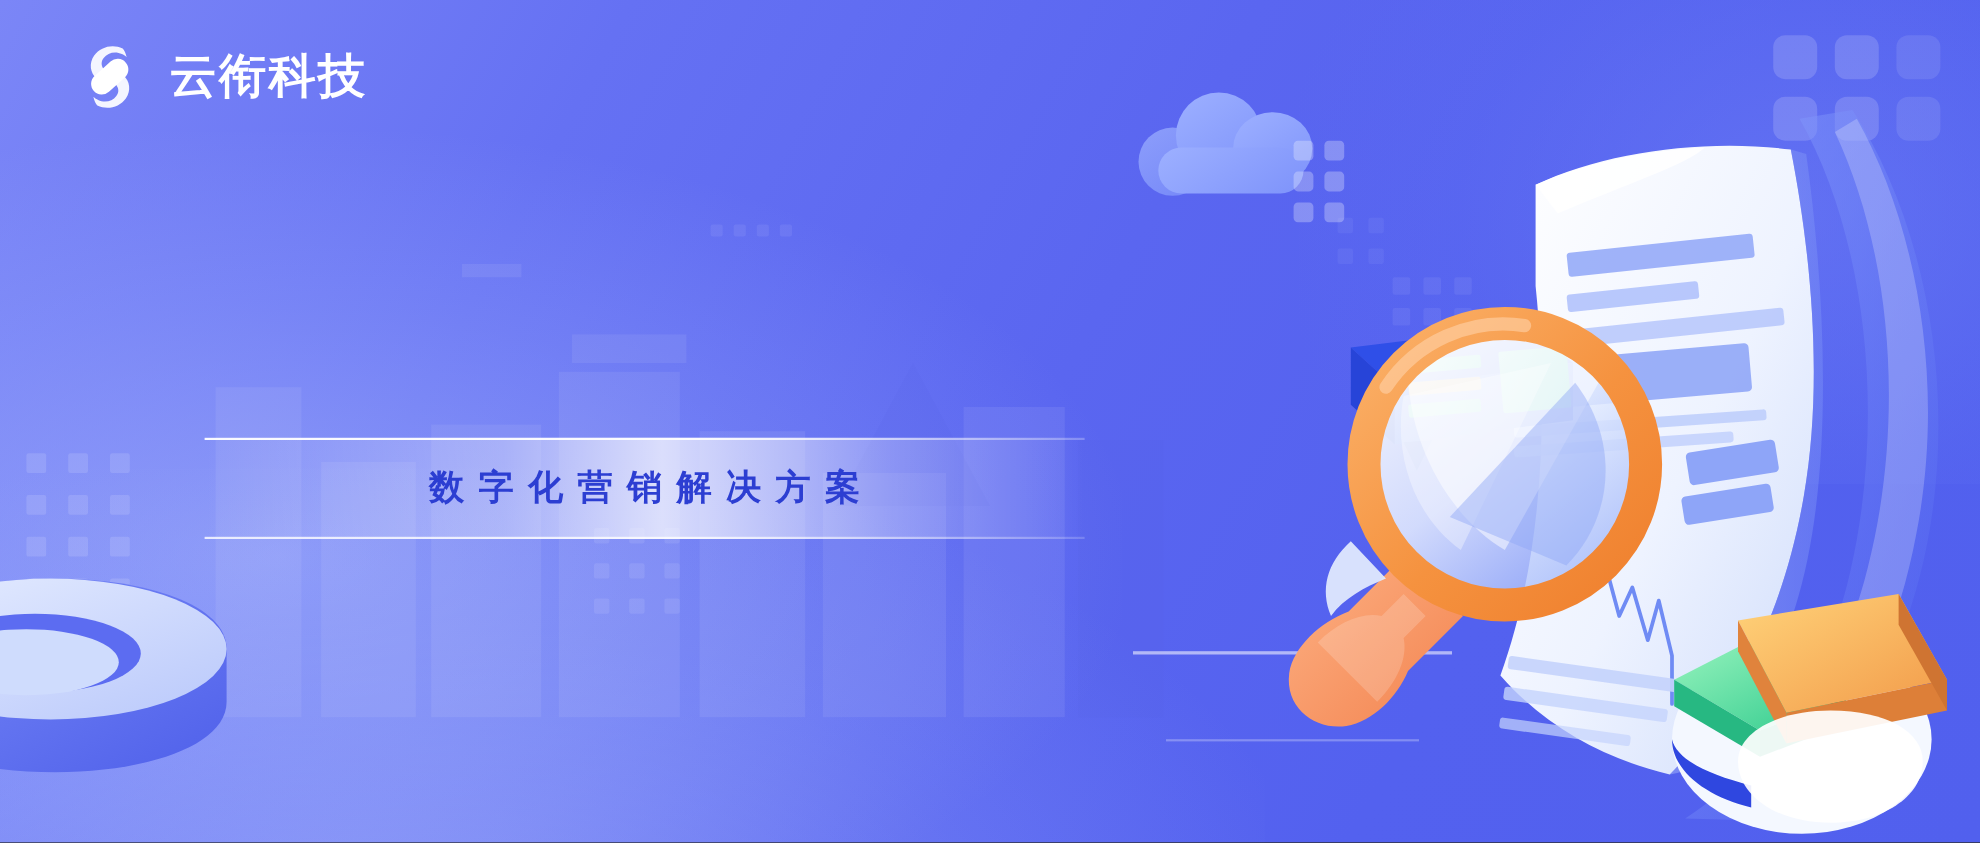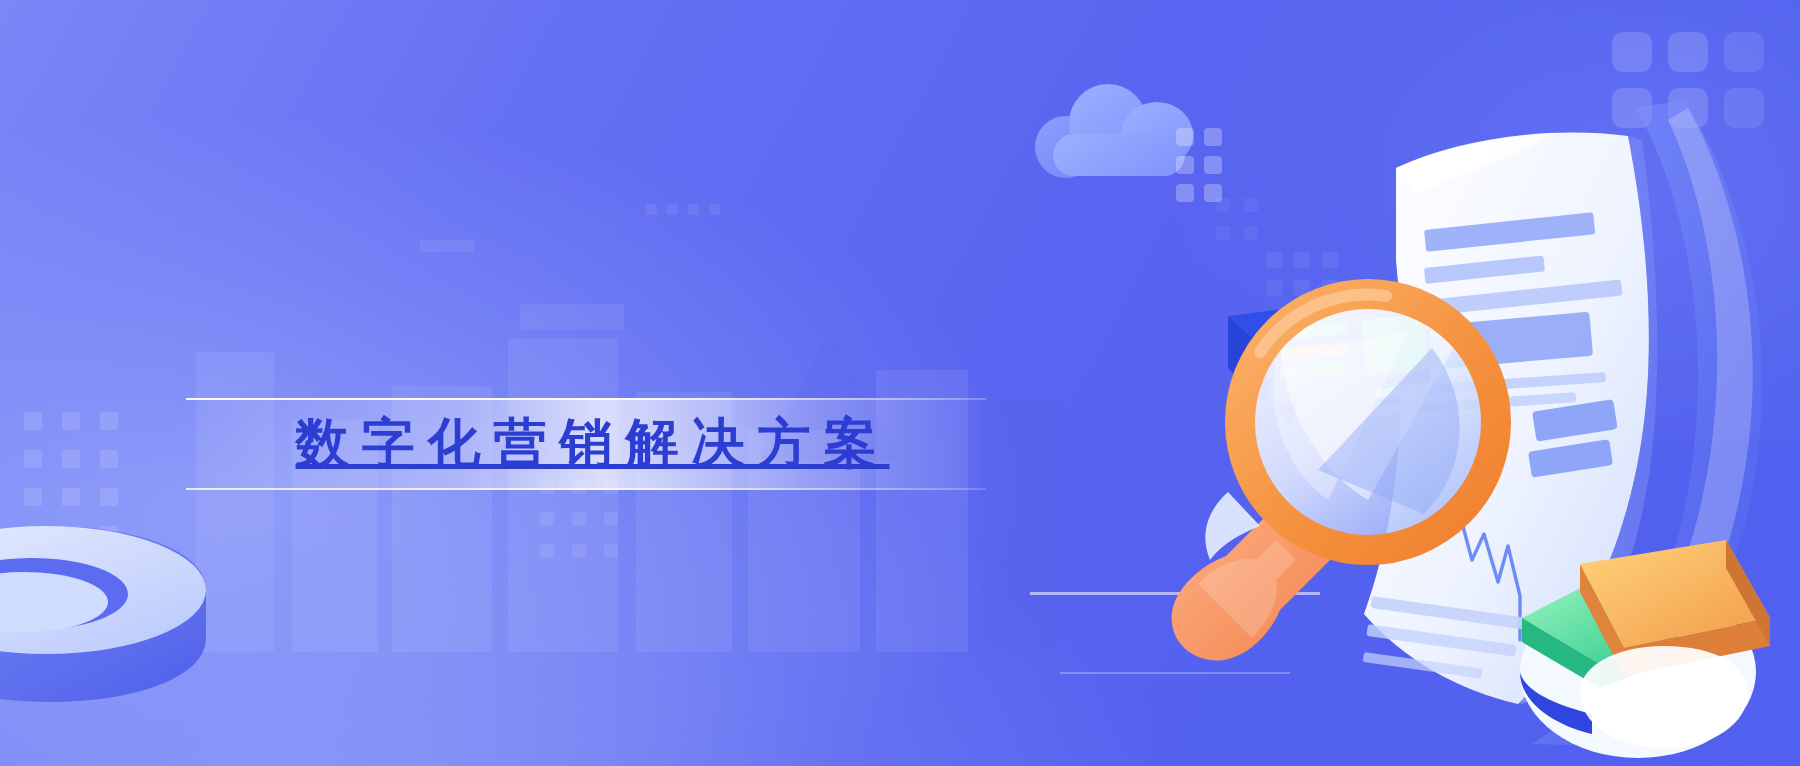--- a/index.html
+++ b/index.html
@@ -140,26 +140,25 @@
   .rule.top { top: 398px; }
   .rule.bot { top: 488px; background: linear-gradient(90deg, rgba(255,255,255,.80) 0%, rgba(255,255,255,.78) 55%, rgba(255,255,255,.18) 100%); }
   .subtitle {
     position: absolute;
     left: 186px; top: 398px;
     width: 800px; height: 92px;
     display: flex;
     align-items: center;
     justify-content: center;
     color: #2c3ed2;
-    font-size: 53px;
+    font-size: 32px;
     font-weight: 700;
     letter-spacing: 13px;
     text-indent: 13px;
     white-space: nowrap;
-    text-decoration: underline;
   }
 
   
   .ring { position: absolute; left: -118px; top: 498px; width: 330px; height: 220px; pointer-events:none; }
 
   
   .illus { position: absolute; right: 0; top: 0; width: 720px; height: 766px; pointer-events: none; }
 </style>
 </head>
 <body>
@@ -240,20 +239,28 @@
   <div class="cloud">
     <b class="c1"></b>
       <b class="c2"></b>
       <b class="c3"></b>
       <b class="c4"></b>
   </div>
 
   <div class="sil" style="left:1030px; top:592px; width:290px; height:3px; background:rgba(255,255,255,.55);"></div>
   <div class="sil" style="left:1060px; top:672px; width:230px; height:2px; background:rgba(255,255,255,.28);"></div>
 
+  <div class="logo-wrap">
+    <svg class="logo-mark" viewBox="0 0 100 100">
+      <path d="M66 14c-13-6-28-2-36 9-7 10-5 22 3 29l10-11c-4-4-5-10-1-15 5-7 15-9 23-5 2 1 4 2 6 4-1-5-3-9-5-11z" fill="#ffffff" opacity="0.92"></path>
+      <path d="M34 86c13 6 28 2 36-9 7-10 5-22-3-29L57 59c4 4 5 10 1 15-5 7-15 9-23 5-2-1-4-2-6-4 1 5 3 9 5 11z" fill="#ffffff" opacity="0.92"></path>
+      <rect x="23" y="36" width="54" height="27" rx="13.5" transform="rotate(-42 50 50)" fill="#ffffff"></rect>
+    </svg>
+    <div class="logo-text">云衔科技</div>
+  </div>
 
 
   <div class="sub-band"></div>
   <div class="rule top"></div>
   <div class="rule bot"></div>
   <div class="subtitle">数字化营销解决方案</div>
 
   <svg class="ring" viewBox="0 0 330 220">
     <defs>
       <linearGradient id="ringSide" x1="0" y1="0" x2="1" y2="1">

